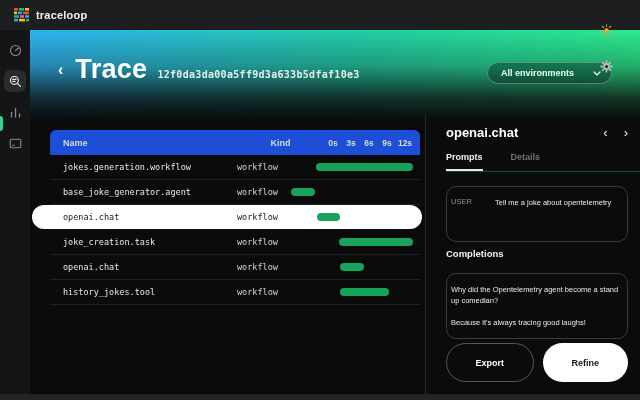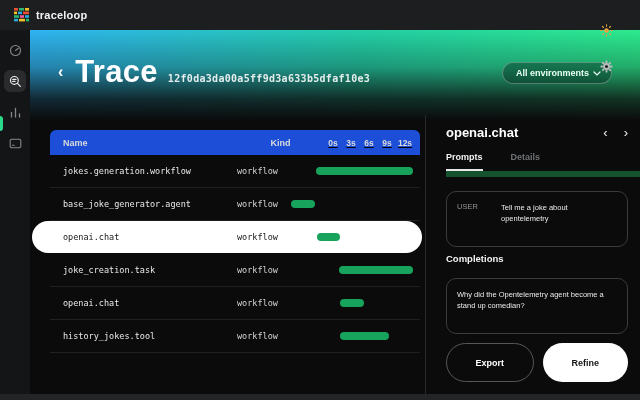--- a/index.html
+++ b/index.html
@@ -23,57 +23,57 @@
   .rail-indicator { position:absolute; left:0; top:86px; width:3px; height:15px; background:#2bd98a;
                     border-radius:0 3px 3px 0; z-index:6; }
 
   
   .main { position:absolute; left:30px; top:30px; right:0; bottom:6px; background:#0b0b0c; overflow:hidden; }
   .hero { position:absolute; top:0; left:0; right:0; height:92px;
           background: linear-gradient(180deg, rgba(11,11,12,0) 0%, rgba(11,11,12,.28) 40%, rgba(11,11,12,.82) 75%, #0b0b0c 98%),
                       linear-gradient(93deg, #2fb3f2 0%, #23cfa6 55%, #2ceb8d 100%); }
   .page-head { position:absolute; top:24px; left:28px; display:flex; align-items:baseline; gap:10px; z-index:2; }
   .back-btn { color:#ffffff; font-size:16px; font-weight:700; cursor:pointer; align-self:center; margin-right:2px; line-height:1; }
-  .page-title { color:#ffffff; font-size:31px; font-weight:700; letter-spacing:.3px; }
+  .page-title { color:#ffffff; font-size:27px; font-weight:700; letter-spacing:.3px; }
   .trace-id { color:rgba(255,255,255,.88); font-size:10px; font-weight:600; letter-spacing:.3px; }
   .env-pill { position:absolute; top:32px; right:28px; height:22px; padding:0 10px 0 13px; border-radius:999px;
               background:rgba(7,48,36,.45); border:1px solid rgba(255,255,255,.28); display:flex; align-items:center;
-              gap:4px; color:#eafff5; font-size:9px; font-weight:600; cursor:pointer; z-index:2; }
+              gap:19px; color:#eafff5; font-size:9px; font-weight:600; cursor:pointer; z-index:2; }
 
   
   .ttable { position:absolute; left:20px; top:100px; width:370px; z-index:2; }
   .thead { height:25px; background:#1d4ed8; border-radius:6px 6px 0 0; display:flex; align-items:center;
            padding:0 6px 0 13px; }
   .h-name { width:174px; color:#d9dadb; font-size:9px; font-weight:700; }
   .h-kind { width:56px; color:#d9dadb; font-size:9px; font-weight:700;margin-left:41px; }
-  .h-ticks { flex:1; display:flex; justify-content:flex-end;text-decoration:underline; }
+  .h-ticks { flex:1; display:flex; justify-content:flex-end; }
   .tick { width:18px; text-align:center; color:#d9dadb; font-size:8.5px; font-weight:700; }
-  .trow { height:33px; display:flex; align-items:center; padding:0 6px 0 13px;
+  .trow { height:25px; display:flex; align-items:center; padding:0 6px 0 13px;
           border-bottom:1px solid #1f2021; position:relative; cursor:pointer; }
   .trow.selected { border-bottom-color:transparent; }
   .trow.selected::before { content:""; position:absolute; left:-18px; right:-2px; top:0; bottom:0;
                            background:#ffffff; border-radius:999px; }
   .c-name { width:174px; color:#e8e9ea; font-size:8.5px; position:relative; }
   .c-kind { width:56px; color:#d4d5d6; font-size:8.5px; position:relative; }
   .trow.selected .c-name, .trow.selected .c-kind { color:#161617; }
   .c-time { flex:1; position:relative; height:100%; }
   .bar { position:absolute; top:50%; transform:translateY(-50%); height:8px; border-radius:5px; background:#17a35b; }
   .mono { font-family:"DejaVu Sans Mono", monospace; }
 
   
   .panel { position:absolute; top:85px; right:0; bottom:0; width:215px; border-left:1px solid #28292b;
            padding:0 12px 0 20px; z-index:2; }
   .panel-head { margin-top:10px; display:flex; align-items:center; }
   .panel-title { color:#ffffff; font-size:13px; font-weight:700; }
   .panel-nav { margin-left:auto; display:flex; gap:16px; }
   .nav-arrow { color:#f0f0f1; font-size:13px; cursor:pointer; line-height:1; }
-  .tabs { margin:12px -12px 0 0; display:flex; gap:28px; border-bottom:6px solid #14532d; }
+  .tabs { margin:12px -12px 0 0; display:flex; gap:28px; border-bottom:1px solid #14532d; }
   .tab { font-size:9px; font-weight:700; padding-bottom:7px; cursor:pointer; color:#6f7275; border-bottom:2px solid transparent; }
   .tab.active { color:#f2f3f4; border-bottom-color:#e8e8e8; }
-  .msg-box { margin-top:14px; border:1px solid #3a3b3d; border-radius:10px; padding:10px 10px;
+  .msg-box { margin-top:14px; border:1px solid #3a3b3d; border-radius:10px; padding:10px 4px;
              display:flex; min-height:56px; }
   .msg-role { width:44px; color:#8f9396; font-size:7.5px; flex:none; }
   .msg-text { flex:1; color:#e9eaeb; font-size:7.5px; line-height:11px; }
   .msg-text p + p { margin-top:11px; }
   .comp-heading { margin-top:6px; color:#f2f3f4; font-size:9.5px; font-weight:700; }
   .actions { position:absolute; left:20px; right:12px; bottom:12px; display:flex; gap:9px; }
   .btn { flex:1; height:39px; border-radius:999px; display:flex; align-items:center; justify-content:center;
          font-size:9px; font-weight:700; cursor:pointer; }
   .btn-export { border:1px solid #55575a; color:#ffffff; background:transparent; }
   .btn-refine { background:#ffffff; color:#161617; }
@@ -281,20 +281,21 @@
             <p>Tell me a joke about opentelemetry</p>
           </div>
   </div>
 </div>
 
     <div class="comp-heading">Completions</div>
     <div>
   <div class="msg-box">
     <div class="msg-text">
             <p>Why did the Opentelemetry agent become a stand up comedian?</p>
+            <p>Because it's always tracing good laughs!</p>
           </div>
   </div>
 </div>
 
     <div class="actions">
       <div class="btn btn-export">Export</div>
       <div class="btn btn-refine">Refine</div>
     </div>
   </div>
 </div>

